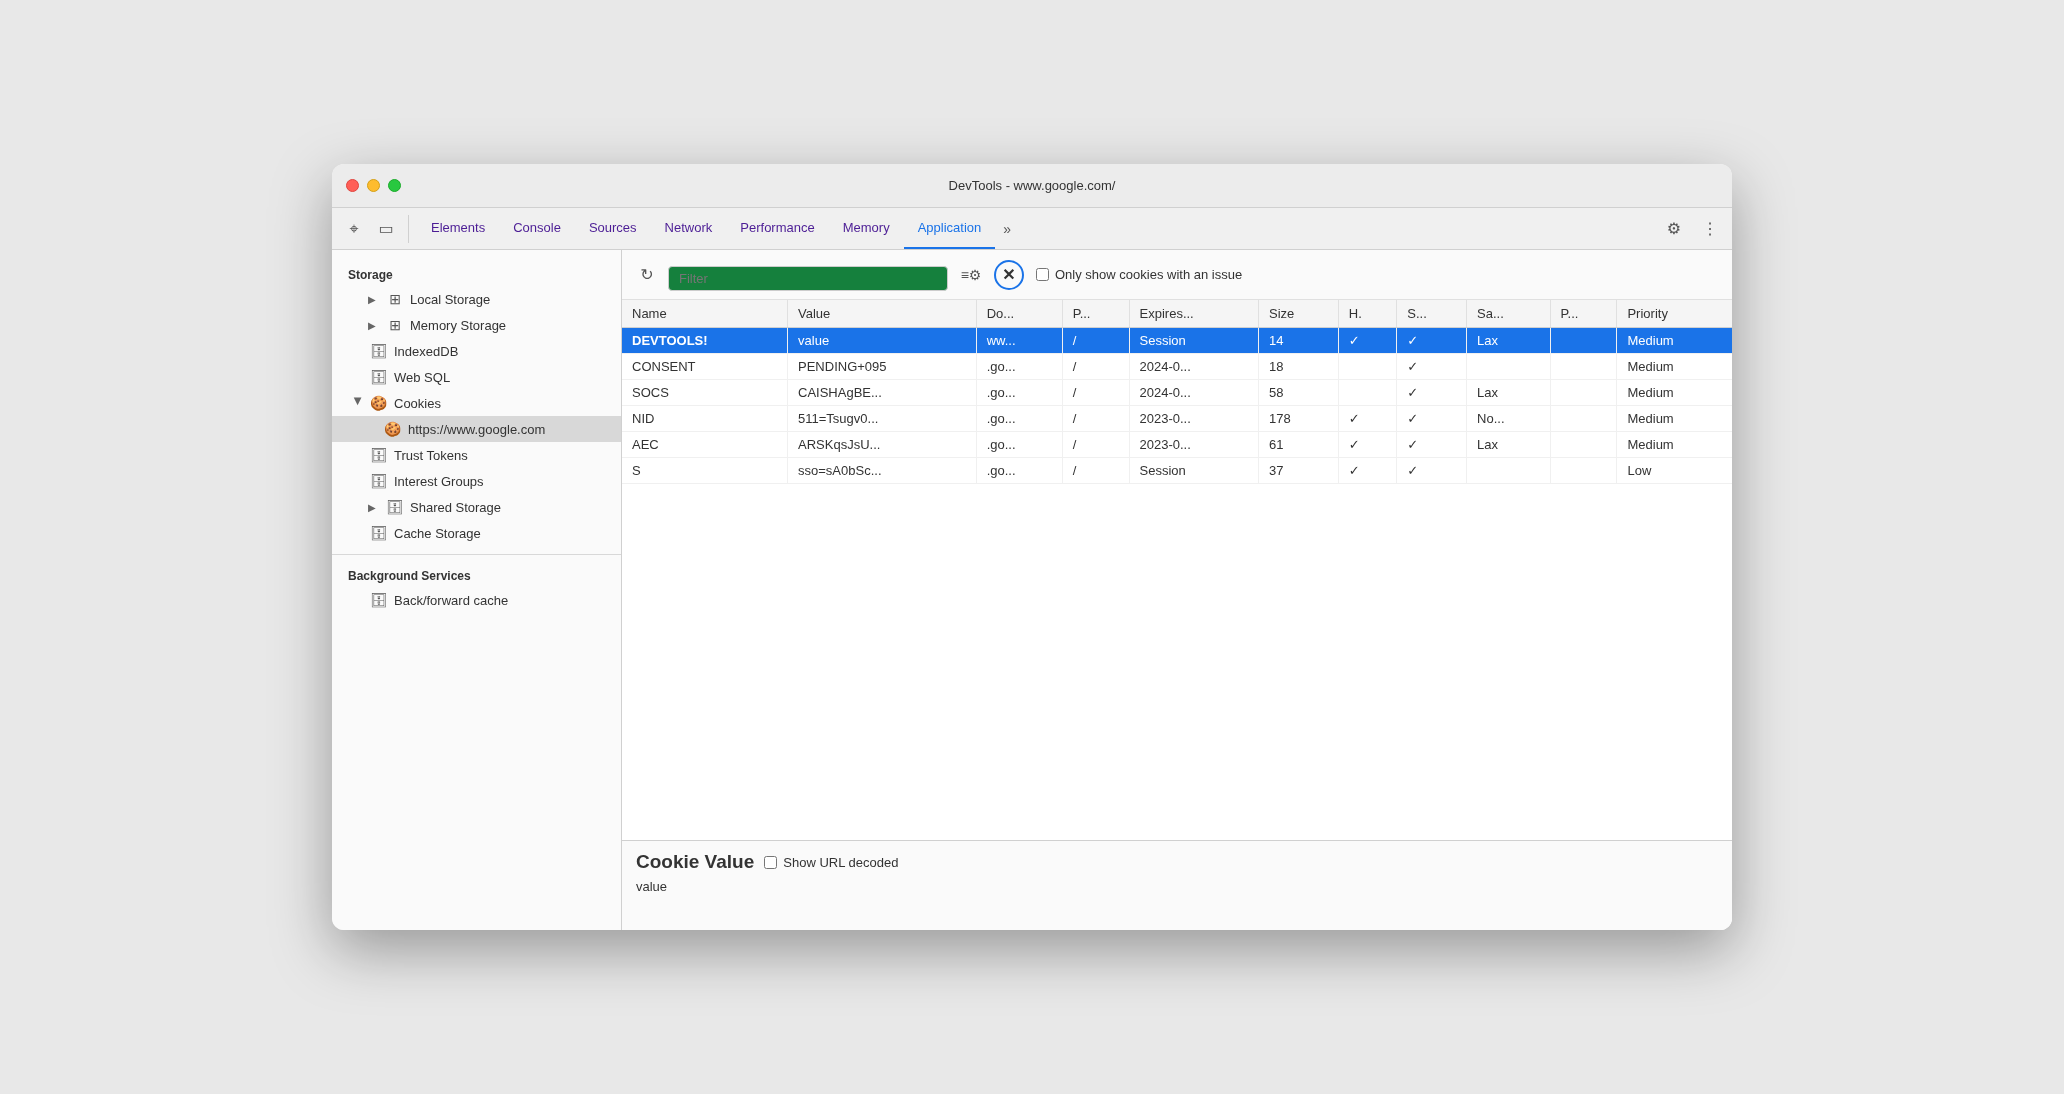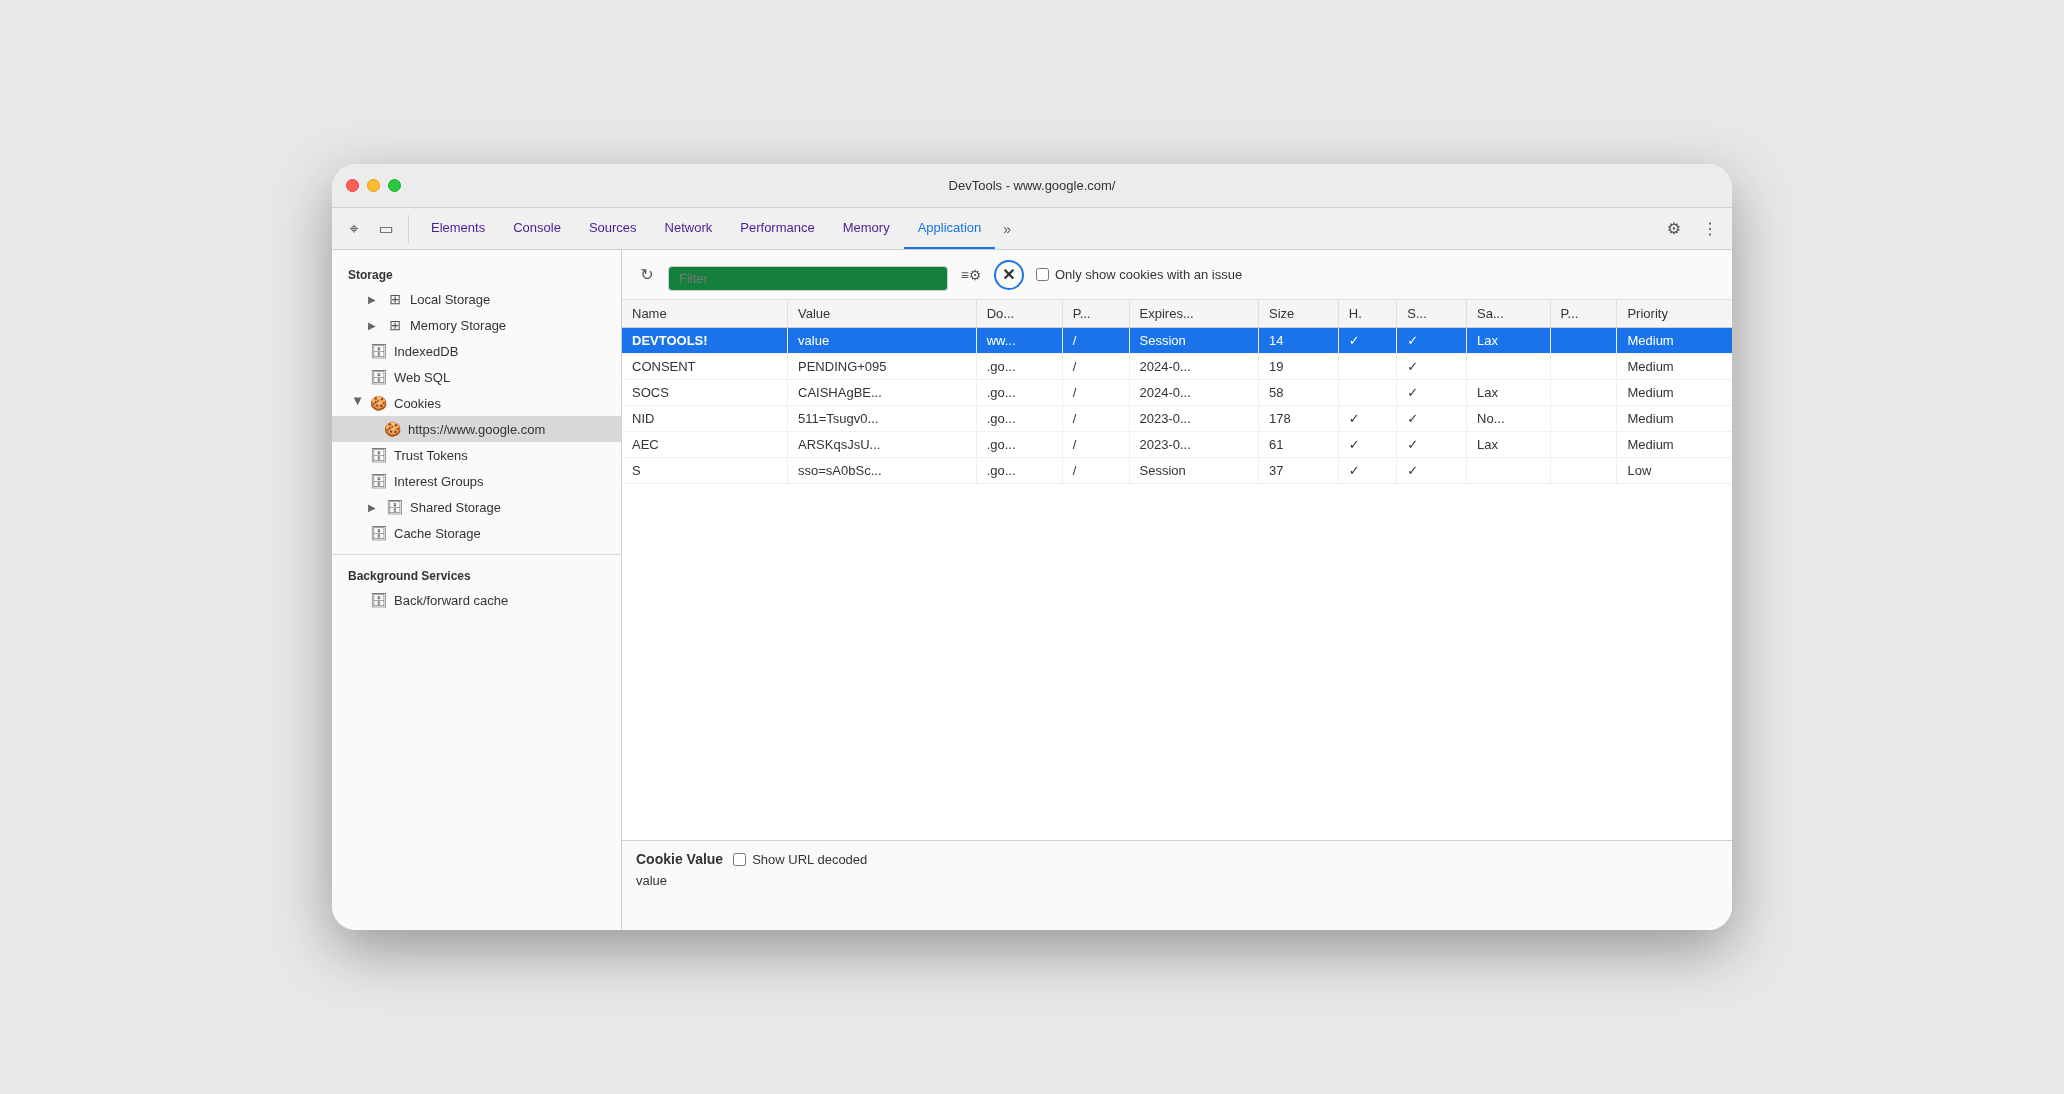--- a/index.html
+++ b/index.html
@@ -7,21 +7,21 @@
       background: #e8e8e8;
       display: flex;
       justify-content: center;
       align-items: center;
       min-height: 100vh;
       font-family: -apple-system, BlinkMacSystemFont, 'Segoe UI', sans-serif;
     }
     .window {
       width: 1400px;
       background: #f5f5f5;
-      border-radius: 24px;
+      border-radius: 12px;
       box-shadow: 0 20px 60px rgba(0,0,0,0.35);
       overflow: hidden;
     }
     
     .titlebar {
       background: #ececec;
       height: 44px;
       display: flex;
       align-items: center;
       padding: 0 14px;
@@ -296,21 +296,21 @@
       background: #fafafa;
       min-height: 90px;
     }
     .bottom-panel-header {
       display: flex;
       align-items: center;
       gap: 10px;
       margin-bottom: 6px;
     }
     .cookie-value-label {
-      font-size: 14px;
+      font-size: 19px;
       font-weight: 600;
       color: #333;
     }
     .show-url-wrap {
       display: flex;
       align-items: center;
       gap: 6px;
       font-size: 13px;
       color: #333;
     }
@@ -468,21 +468,21 @@
                 <td class="">Lax</td>
                 <td class=""></td>
                 <td class="">Medium</td>
               </tr>
               <tr>
                 <td class="name-col">CONSENT</td>
                 <td class="">PENDING+095</td>
                 <td class="">.go...</td>
                 <td class="">/</td>
                 <td class="">2024-0...</td>
-                <td class="">19</td>
+                <td class="">18</td>
                 <td class=""></td>
                 <td class="">✓</td>
                 <td class=""></td>
                 <td class=""></td>
                 <td class="">Medium</td>
               </tr>
               <tr>
                 <td class="name-col">SOCS</td>
                 <td class="">CAISHAgBE...</td>
                 <td class="">.go...</td>

